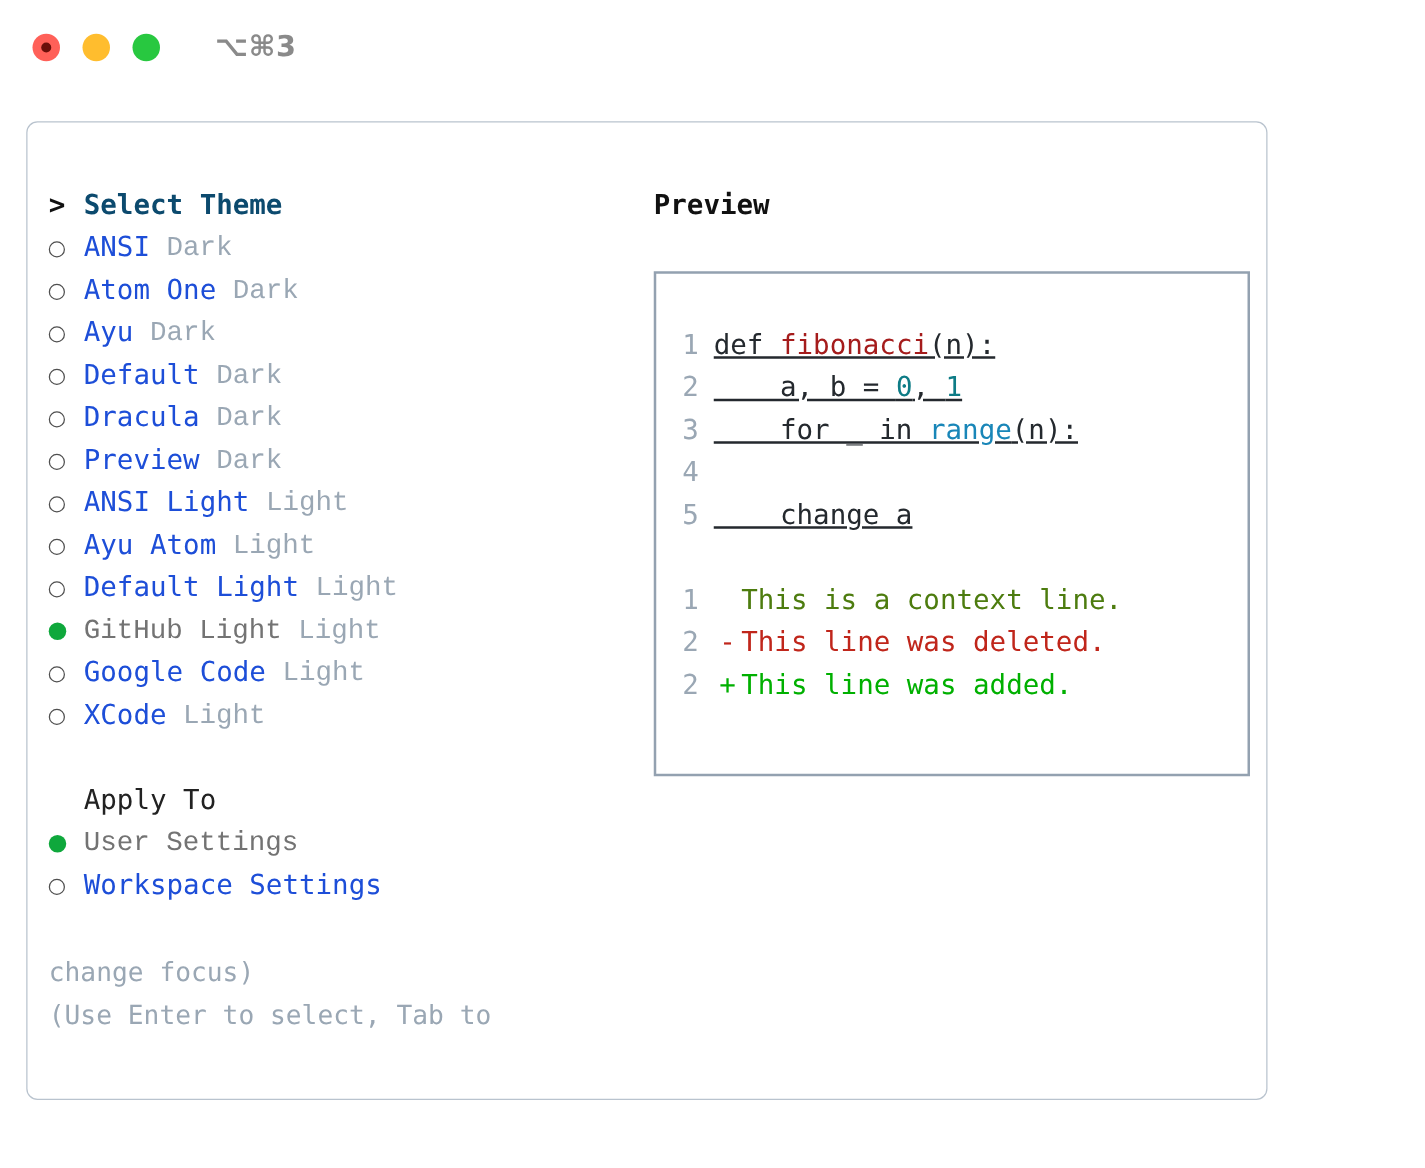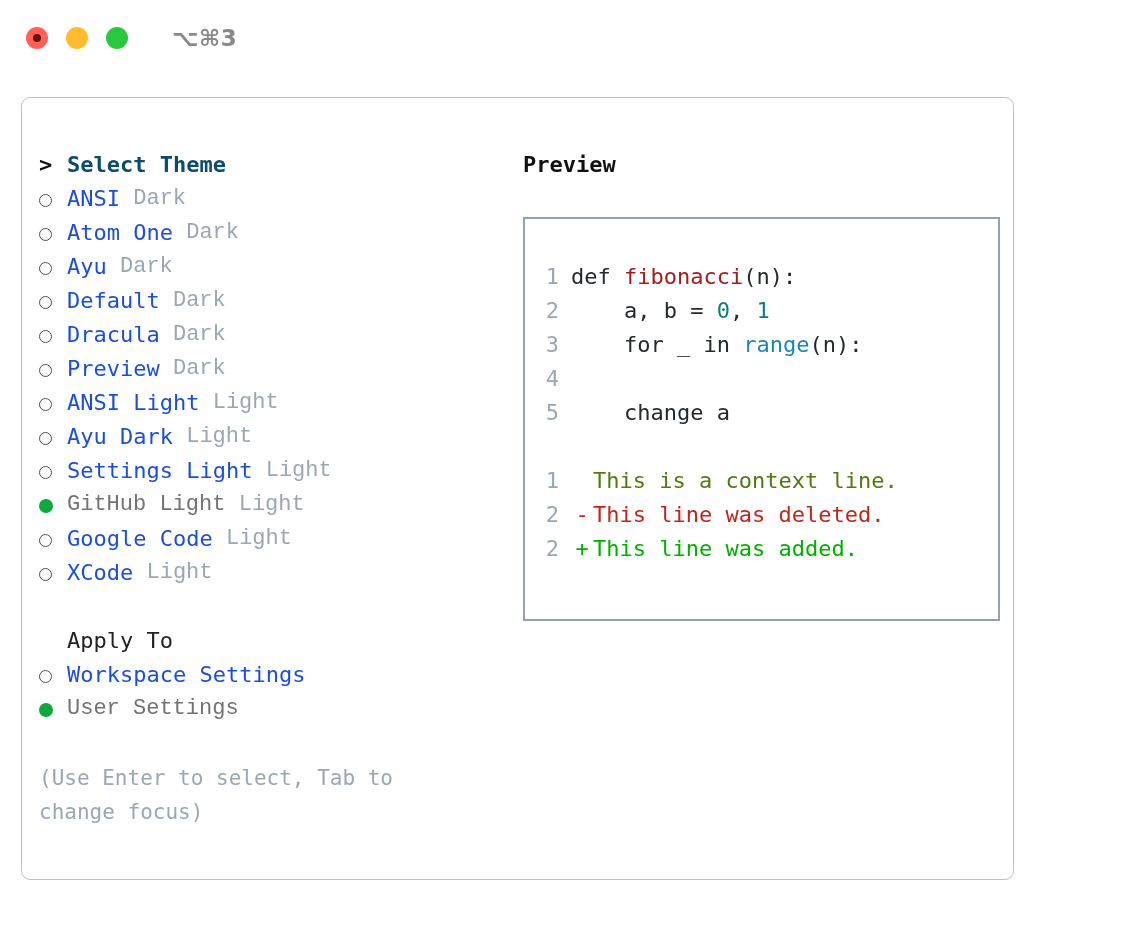--- a/index.html
+++ b/index.html
@@ -150,21 +150,21 @@
     width: 34px;
     text-align: right;
     color: #9aa7b4;
     padding-right: 12px;
   }
   .marker {
     flex: 0 0 22px;
     width: 22px;
     text-align: center;
   }
-  .code-text { color: #24292e; }
+  .code-text { color: #24292e; text-decoration: underline; }
 
   .tok-fn   { color: #A51C1C; }
   .tok-num  { color: #0E7C86; }
   .tok-call { color: #1986B8; }
   .tok-kw   { color: #24292e; }
 
   .diff-ctx { color: #4d7c0f; }
   .diff-del { color: #C0261B; }
   .diff-add { color: #00B000; }
   .gap { height: 34px; }
@@ -196,43 +196,43 @@
         </div>
 
         <div id="theme-list">
             <div class="row"><span class="prefix"><span class="bullet-ring"></span></span><span class="name">ANSI</span><span> </span><span class="tag">Dark</span></div>
             <div class="row"><span class="prefix"><span class="bullet-ring"></span></span><span class="name">Atom One</span><span> </span><span class="tag">Dark</span></div>
             <div class="row"><span class="prefix"><span class="bullet-ring"></span></span><span class="name">Ayu</span><span> </span><span class="tag">Dark</span></div>
             <div class="row"><span class="prefix"><span class="bullet-ring"></span></span><span class="name">Default</span><span> </span><span class="tag">Dark</span></div>
             <div class="row"><span class="prefix"><span class="bullet-ring"></span></span><span class="name">Dracula</span><span> </span><span class="tag">Dark</span></div>
             <div class="row"><span class="prefix"><span class="bullet-ring"></span></span><span class="name">Preview</span><span> </span><span class="tag">Dark</span></div>
             <div class="row"><span class="prefix"><span class="bullet-ring"></span></span><span class="name">ANSI Light</span><span> </span><span class="tag">Light</span></div>
-            <div class="row"><span class="prefix"><span class="bullet-ring"></span></span><span class="name">Ayu Dark</span><span> </span><span class="tag">Light</span></div>
-            <div class="row"><span class="prefix"><span class="bullet-ring"></span></span><span class="name">Settings Light</span><span> </span><span class="tag">Light</span></div>
+            <div class="row"><span class="prefix"><span class="bullet-ring"></span></span><span class="name">Ayu Atom</span><span> </span><span class="tag">Light</span></div>
+            <div class="row"><span class="prefix"><span class="bullet-ring"></span></span><span class="name">Default Light</span><span> </span><span class="tag">Light</span></div>
             <div class="row"><span class="prefix"><span class="bullet-dot"></span></span><span class="name-sel">GitHub Light</span><span> </span><span class="tag">Light</span></div>
             <div class="row"><span class="prefix"><span class="bullet-ring"></span></span><span class="name">Google Code</span><span> </span><span class="tag">Light</span></div>
             <div class="row"><span class="prefix"><span class="bullet-ring"></span></span><span class="name">XCode</span><span> </span><span class="tag">Light</span></div>
           </div>
 
         <div class="spacer"></div>
 
         <div class="row">
           <span class="prefix"></span>
           <span class="sec-head-plain">Apply To</span>
         </div>
 
         <div id="apply-list">
+            <div class="row"><span class="prefix"><span class="bullet-dot"></span></span><span class="name-sel">User Settings</span></div>
             <div class="row"><span class="prefix"><span class="bullet-ring"></span></span><span class="name">Workspace Settings</span></div>
-            <div class="row"><span class="prefix"><span class="bullet-dot"></span></span><span class="name-sel">User Settings</span></div>
           </div>
       </div>
 
       <div id="hint">
+        <div>change focus)</div>
         <div>(Use Enter to select, Tab to</div>
-        <div>change focus)</div>
       </div>
 
       <div id="right">
         <div id="preview-title">Preview</div>
         <div id="preview-box">
           <div id="code-block">
               <div class="code-line"><span class="gutter">1</span><span class="code-text"><span class="tok-kw">def </span><span class="tok-fn">fibonacci</span><span class="tok-kw">(n):</span></span></div>
               <div class="code-line"><span class="gutter">2</span><span class="code-text"><span class="tok-kw">    a, b = </span><span class="tok-num">0</span><span class="tok-kw">, </span><span class="tok-num">1</span></span></div>
               <div class="code-line"><span class="gutter">3</span><span class="code-text"><span class="tok-kw">    for _ in </span><span class="tok-call">range</span><span class="tok-kw">(n):</span></span></div>
               <div class="code-line"><span class="gutter">4</span></div>

